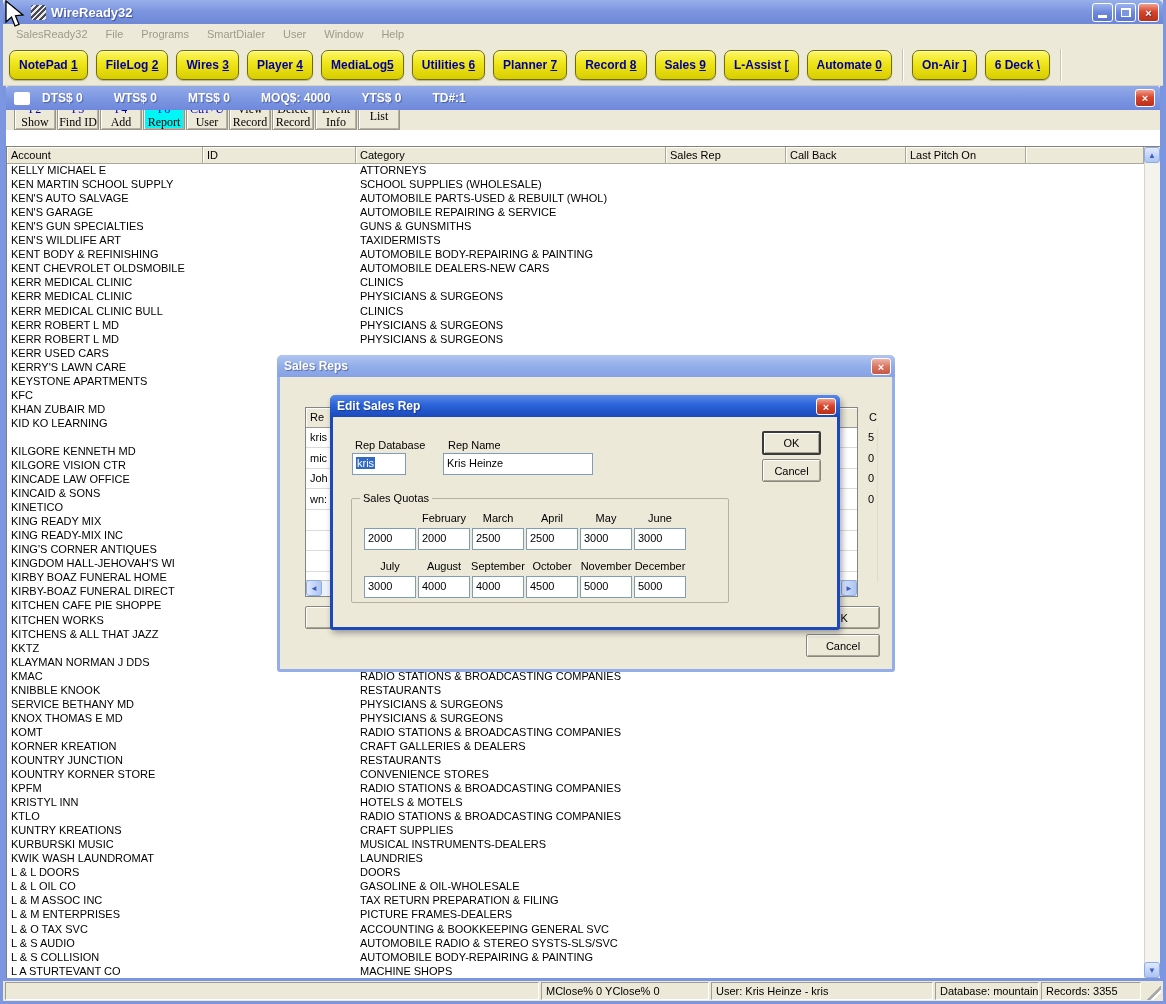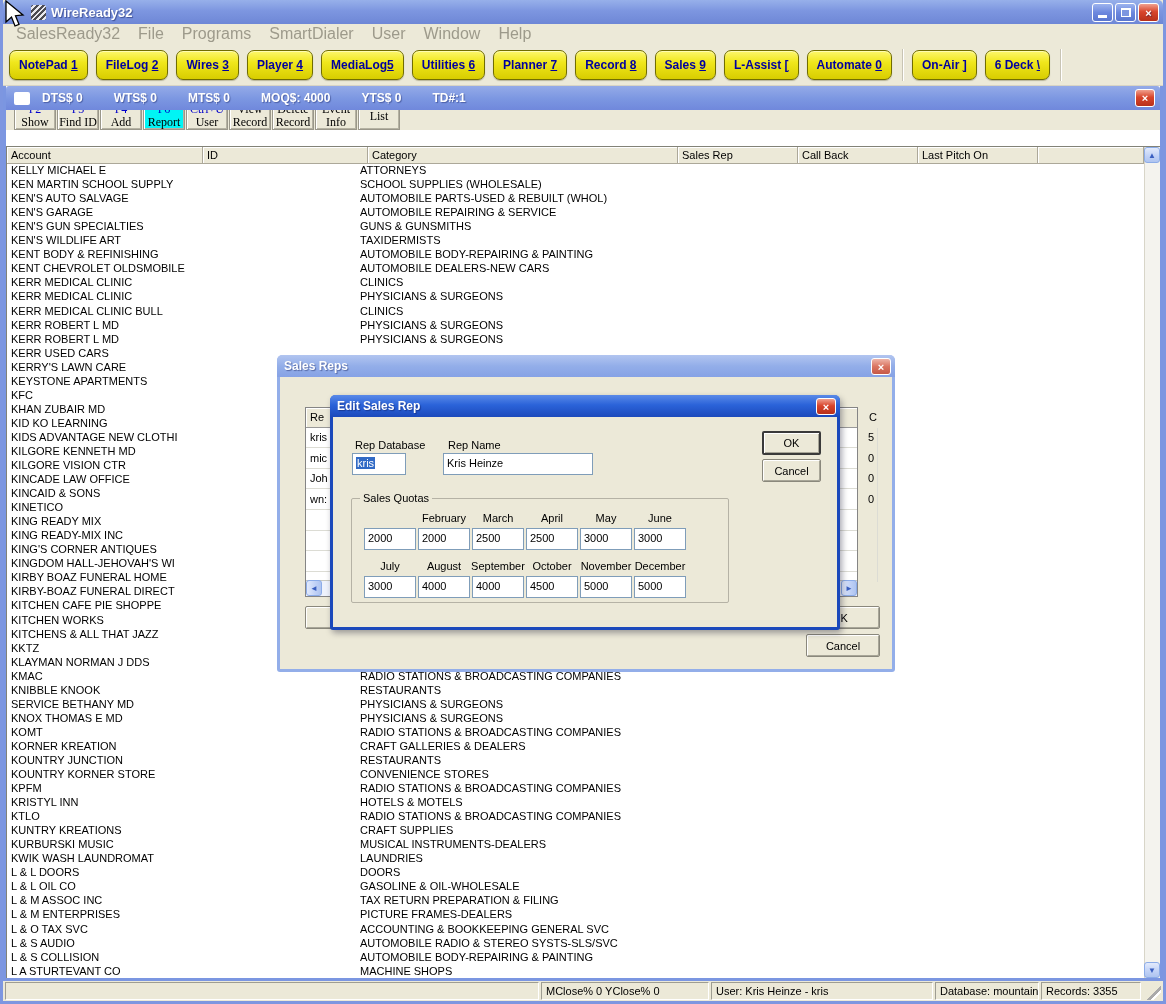--- a/index.html
+++ b/index.html
@@ -18,21 +18,21 @@
     display:flex;align-items:center;justify-content:center;
     background:linear-gradient(180deg,#9cb3ee,#6d88de 50%,#5a76cf);}
   .wbtn.close{background:linear-gradient(180deg,#f0a08e,#d8452c 45%,#b8301a);font-weight:bold;}
   .wbtn .minbar{width:9px;height:3px;background:#fff;margin-top:8px;}
   .wbtn .restore{position:relative;width:10px;height:9px;}
   .wbtn .restore::before{content:"";position:absolute;right:0;top:0;width:7px;height:6px;border:1px solid #fff;border-top-width:2px;}
   .wbtn .restore::after{content:"";position:absolute;left:0;bottom:0;width:7px;height:6px;border:1px solid #fff;border-top-width:2px;background:#7d96e0;}
   .cursor{position:absolute;left:0;top:0;z-index:99;}
   
   .menubar{height:20px;background:#ece9d8;display:flex;align-items:center;padding-left:4px;}
-  .menu-item{color:#9d9a8b;font-size:16px;padding:2px 9px;}
+  .menu-item{color:#9d9a8b;font-size:11px;padding:2px 9px;}
   
   .toolbar{height:42px;background:#ece9d8;display:flex;align-items:center;padding-left:6px;border-bottom:1px solid #d8d4c4;}
   .ybtn{height:30px;margin-right:8px;padding:0 9px;border:1px solid #716d00;border-radius:7px;
     background:linear-gradient(180deg,#fdf76d 0%,#f0e71c 40%,#d8cd00 100%);
     box-shadow:inset 0 1px 0 #fffcb0, 0 1px 1px #b8b49a;
     color:#0000a0;font-weight:bold;font-size:12px;display:flex;align-items:center;white-space:pre;}
   .tb-sep{width:2px;height:32px;margin:0 8px 0 2px;border-left:1px solid #c8c4b4;border-right:1px solid #fff;}
   
   .child{position:absolute;left:0;right:0;top:86px;height:895px;background:#fff;
     border-left:3px solid #7b96e1;border-right:3px solid #7b96e1;border-bottom:3px solid #7b96e1;}
@@ -203,21 +203,21 @@
         </div>
         <div class="fbtn">
           <span class="t plain">Event</span>
           <span class="b">Info</span>
         </div>
         <div class="fbtn single">List</div>
       </div>
     <div class="list-wrap">
       <div class="thead" id="thead">
           <div class="th" style="width: 196px;">Account</div>
-          <div class="th" style="width: 165px;">ID</div>
+          <div class="th" style="width: 153px;">ID</div>
           <div class="th" style="width: 310px;">Category</div>
           <div class="th" style="width: 120px;">Sales Rep</div>
           <div class="th" style="width: 120px;">Call Back</div>
           <div class="th" style="width: 120px;">Last Pitch On</div>
           <div class="th" style="width: 125px; flex: 1 1 0%;"></div>
         </div>
       <div class="rows" id="rows">
           <div class="row" style="top: 0px;">
             <span class="acct">KELLY MICHAEL E</span>
             <span class="cat">ATTORNEYS</span>
@@ -285,24 +285,20 @@
           <div class="row" style="top: 224.7px;">
             <span class="acct">KFC</span>
             <span class="cat"></span>
           </div>
           <div class="row" style="top: 238.8px;">
             <span class="acct">KHAN ZUBAIR MD</span>
             <span class="cat"></span>
           </div>
           <div class="row" style="top: 252.8px;">
             <span class="acct">KID KO LEARNING</span>
-            <span class="cat"></span>
-          </div>
-          <div class="row" style="top: 266.9px;">
-            <span class="acct">KIDS ADVANTAGE NEW CLOTHI</span>
             <span class="cat"></span>
           </div>
           <div class="row" style="top: 280.9px;">
             <span class="acct">KILGORE KENNETH MD</span>
             <span class="cat"></span>
           </div>
           <div class="row" style="top: 295px;">
             <span class="acct">KILGORE VISION CTR</span>
             <span class="cat"></span>
           </div>

